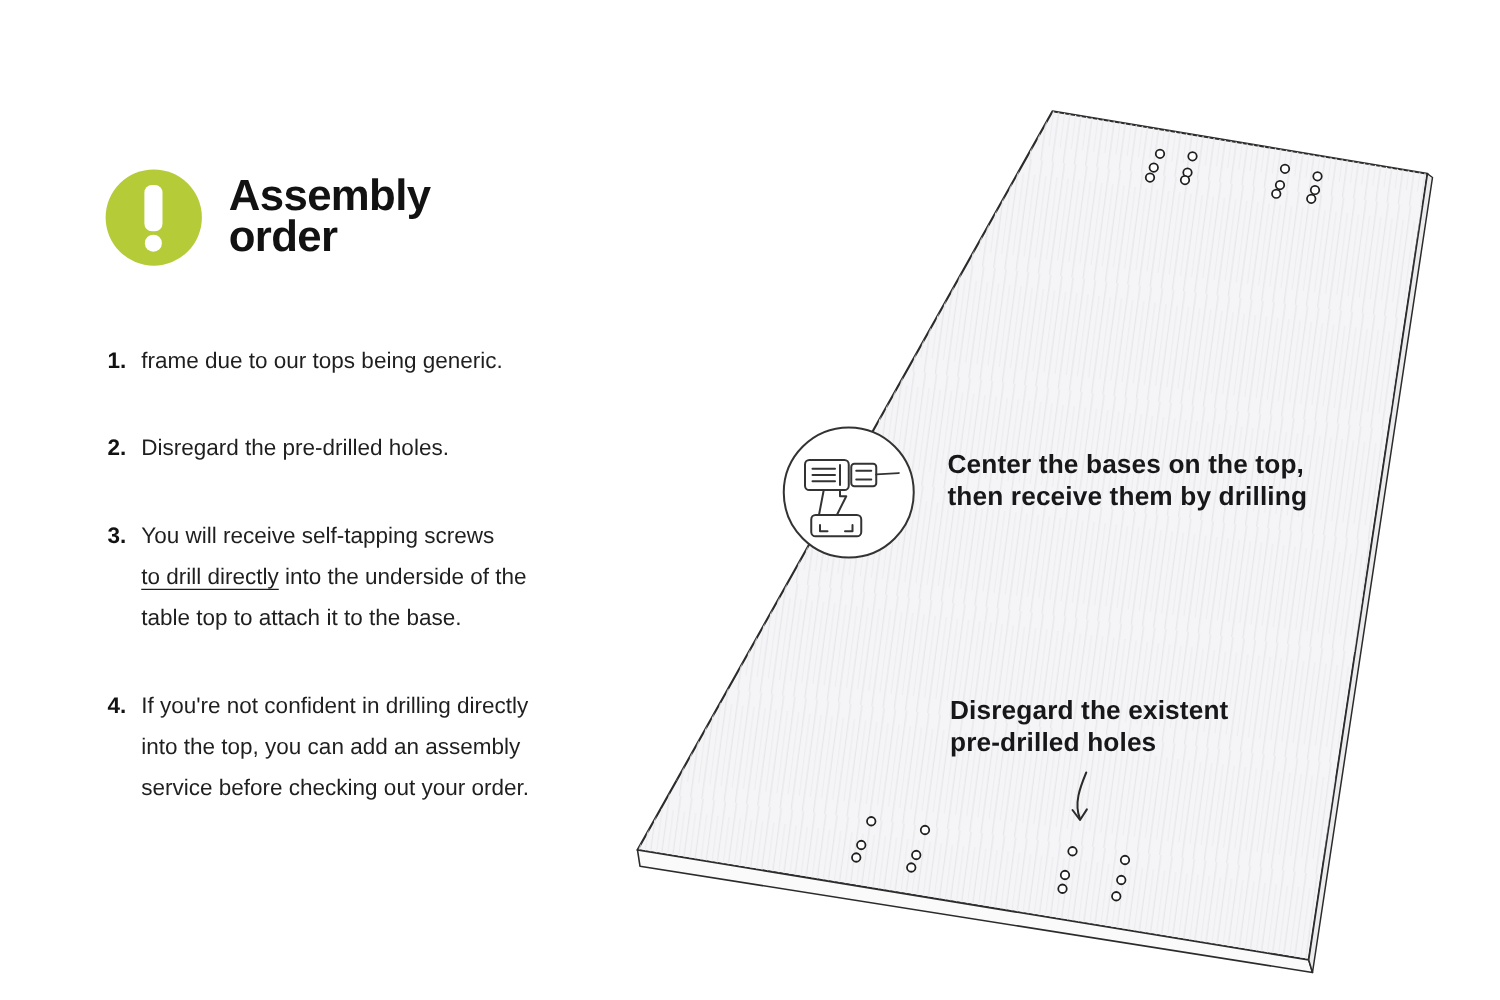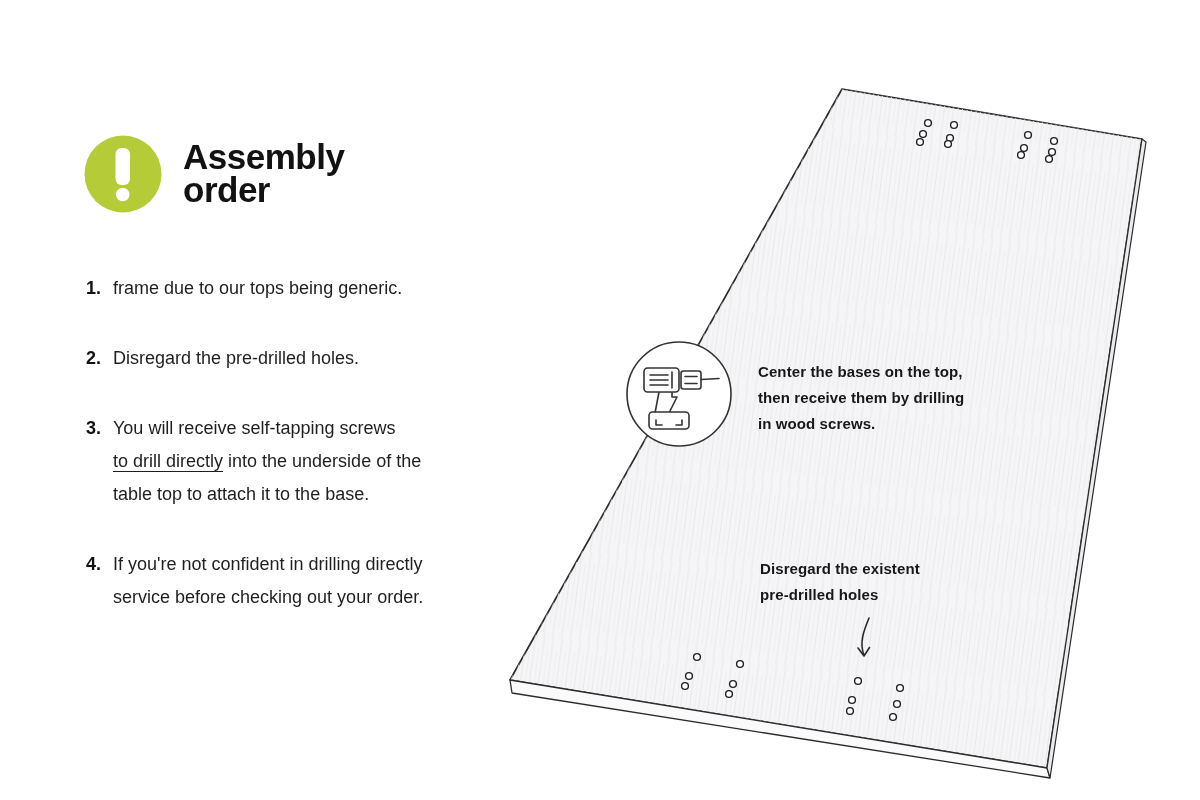--- a/index.html
+++ b/index.html
@@ -51,21 +51,21 @@
   .note-body { color: #1f1f1f; }
   .note-line { white-space: nowrap; }
   .u { border-bottom: 1.6px solid #1f1f1f; }
 
   
   .diagram-svg { position: absolute; left: 0; top: 0; }
 
   .callout {
     position: absolute;
     font-weight: 700;
-    font-size: 15px;
+    font-size: 21px;
     line-height: 26px;
     color: #17171a;
     letter-spacing: 0.1px;
   }
   .callout-drill  { left: 758px; top: 333px; }
   .callout-holes  { left: 760px; top: 530px; }
 </style>
 </head>
 <body>
 
@@ -102,20 +102,21 @@
         <div class="note-body">
           <div class="note-line"><span>You will receive self-tapping screws</span></div>
           <div class="note-line"><span class="u">to drill directly</span><span> into the underside of the</span></div>
           <div class="note-line"><span>table top to attach it to the base.</span></div>
         </div>
       </li>
       <li class="note-item">
         <span class="note-num">4.</span>
         <div class="note-body">
           <div class="note-line"><span>If you're not confident in drilling directly</span></div>
+          <div class="note-line"><span>into the top, you can add an assembly</span></div>
           <div class="note-line"><span>service before checking out your order.</span></div>
         </div>
       </li>
     </ol>
 
   <svg class="diagram-svg" width="1200" height="800" viewBox="0 0 1200 800">
     <defs>
       <pattern id="grain" patternUnits="userSpaceOnUse" width="9" height="90" patternTransform="rotate(7)">
         <line x1="3" y1="0" x2="2" y2="90" stroke="#e7e7ea" stroke-width="1"></line>
         <line x1="7.5" y1="12" x2="7" y2="78" stroke="#ededf0" stroke-width="1"></line>
@@ -185,21 +186,20 @@
 
     <g stroke="#2a2a2a" stroke-width="1.6" fill="none" stroke-linecap="round" stroke-linejoin="round">
       <path d="M869,592 C864,604 859,617 864,629"></path>
       <path d="M858,622 L864,630 L869.5,621.5"></path>
     </g>
   </svg>
 
   <div class="callout callout-drill">
     <div>Center the bases on the top,</div>
     <div>then receive them by drilling</div>
-    <div>in wood screws.</div>
   </div>
 
   <div class="callout callout-holes">
     <div>Disregard the existent</div>
     <div>pre-drilled holes</div>
   </div>
 
 </div>
 
 </body></html>

